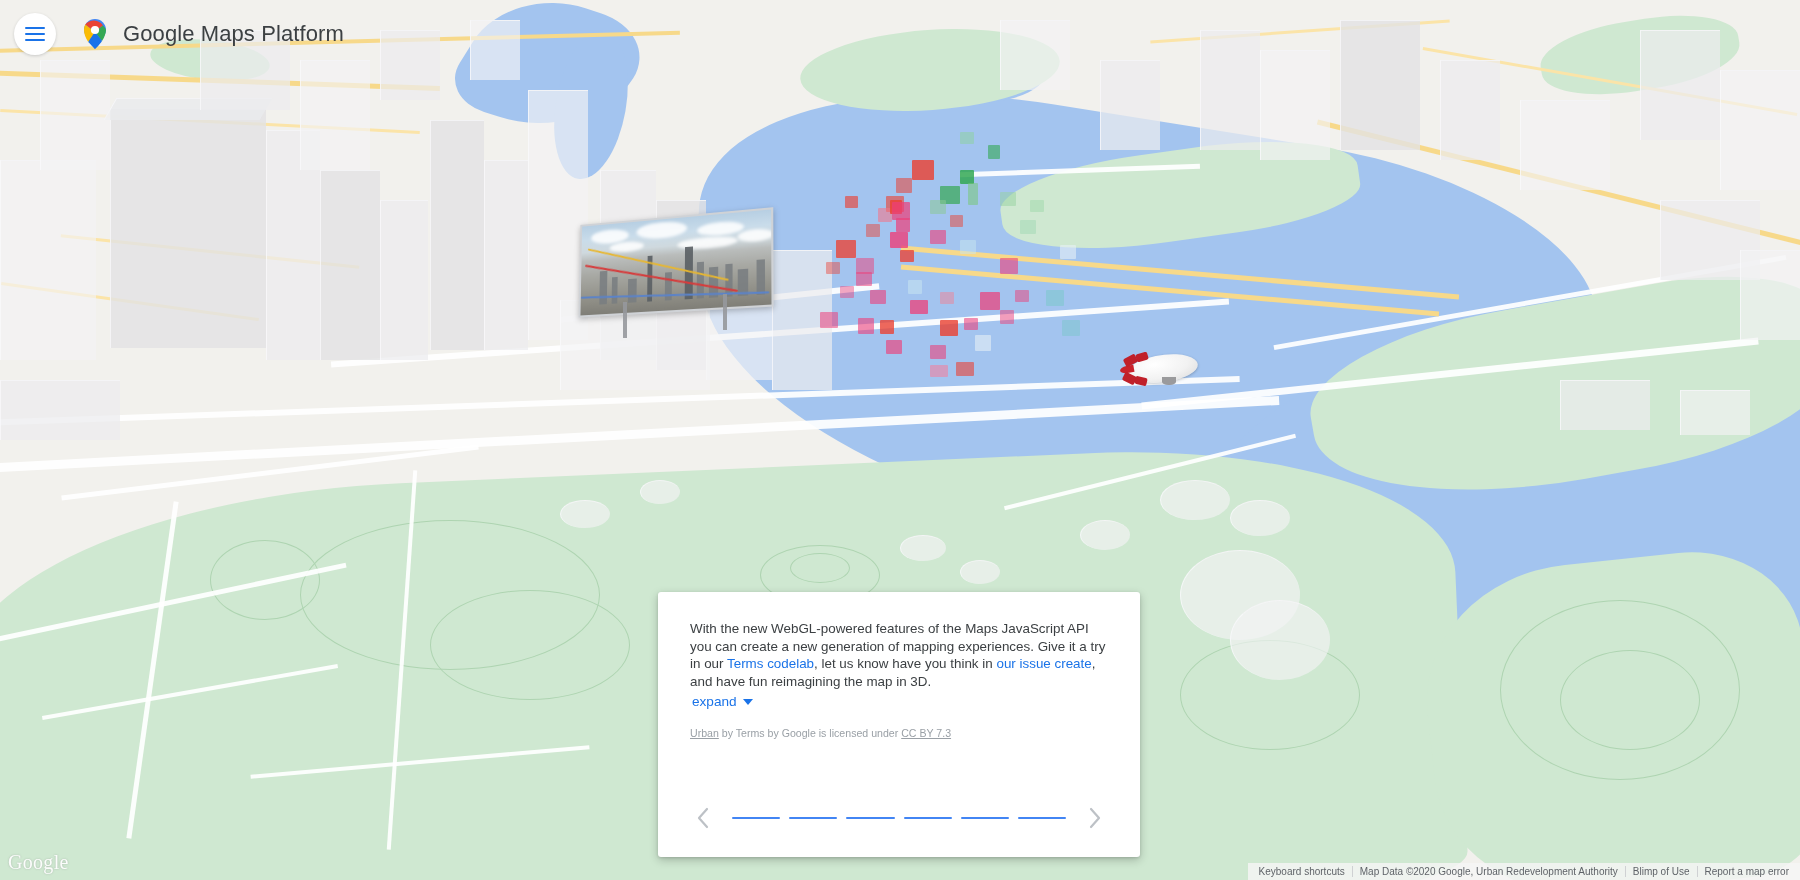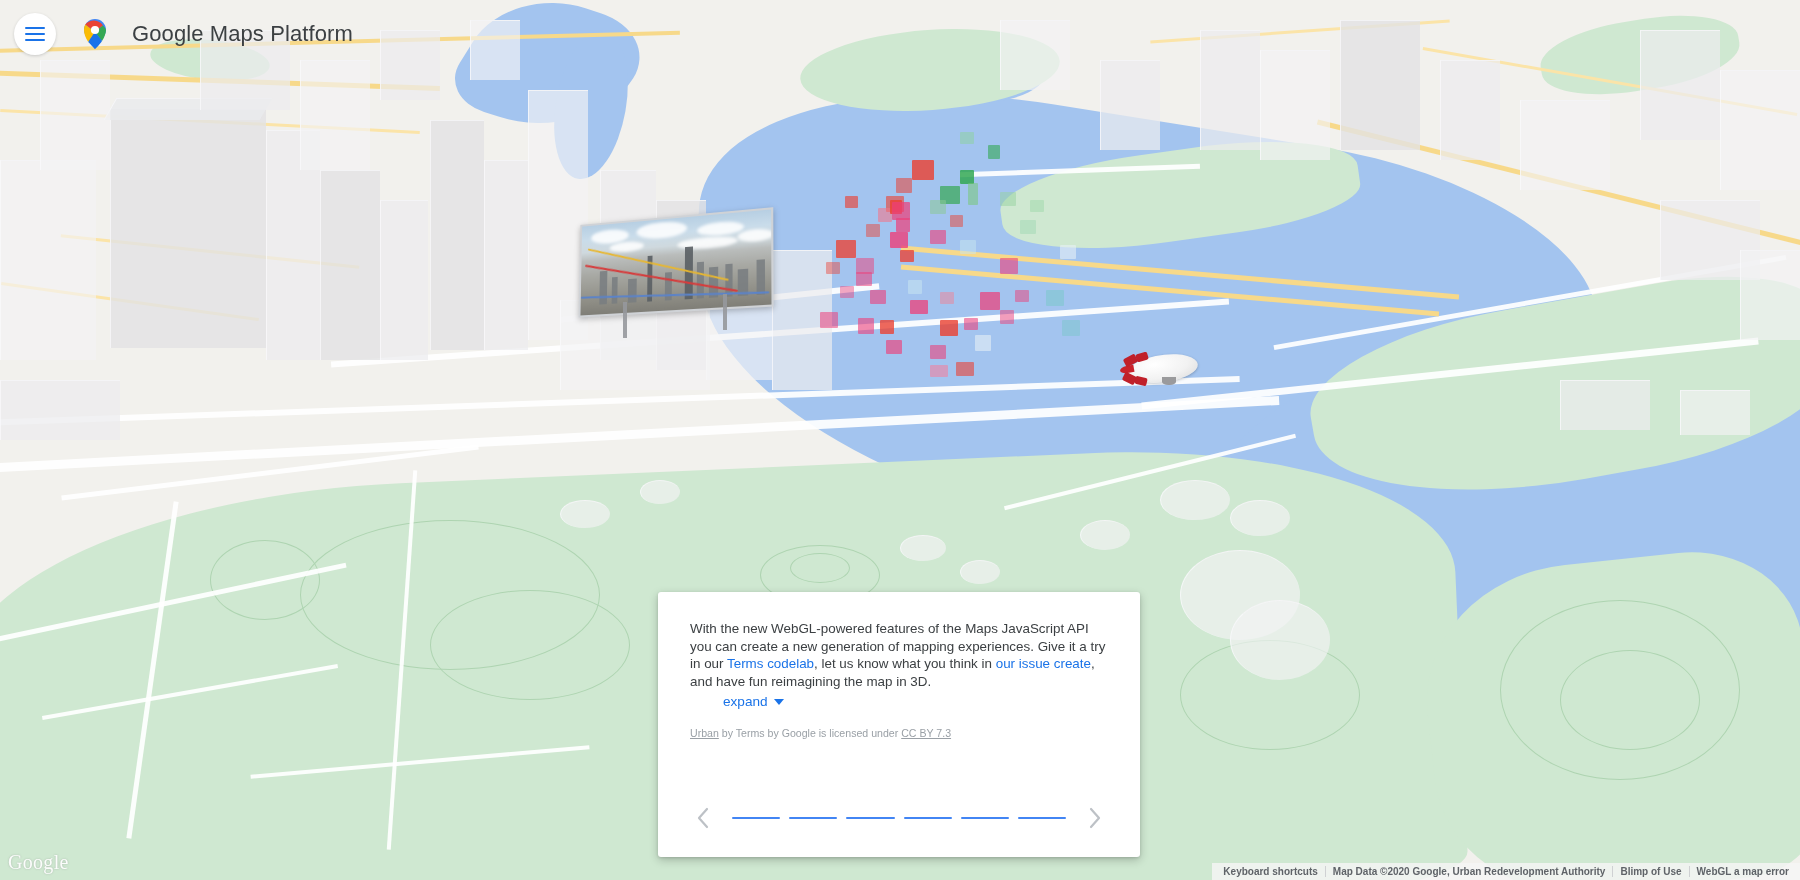--- a/index.html
+++ b/index.html
@@ -284,21 +284,21 @@
     display: block;
     height: 2.4px;
     background: #1a73e8;
     border-radius: 2px;
     margin: 3.4px 0;
   }
   .brand {
     display: flex;
     align-items: center;
     margin-left: 26px;
-    gap: 24px;
+    gap: 15px;
   }
   .brand-title {
     font-size: 22px;
     color: #3c4043;
     letter-spacing: .1px;
     font-weight: 400;
     white-space: nowrap;
   }
 
   
@@ -329,21 +329,20 @@
     margin: 0;
   }
   .card-body a, .link {
     color: #1a73e8;
     text-decoration: none;
     cursor: pointer;
   }
   .expand-row {
     margin-top: 2px;
     padding-left: 2px;
-    margin-left: 31px;
   }
   .expand-link {
     color: #1a73e8;
     font-size: 13.6px;
     cursor: pointer;
     display: inline-flex;
     align-items: center;
     gap: 6px;
   }
   .caret-down {
@@ -416,21 +415,20 @@
     background: rgba(245,245,245,.82);
     font-size: 10px;
     color: #5f6368;
     z-index: 30;
     padding: 0 4px;
   }
   .map-footer .fitem {
     padding: 0 7px;
     white-space: nowrap;
     cursor: pointer;
-    font-weight: bold;
   }
   .map-footer .fitem.static { cursor: default; }
   .map-footer .sep {
     width: 1px; height: 11px;
     background: #cfd1d3;
   }
 </style>
 </head>
 <body>
 
@@ -642,21 +640,21 @@
           <path d="M6.2 24 L13 14 L20 23 C17.6 26.7 13 31 13 31 C13 31 9 26.8 6.2 24 Z" fill="#1a73e8"></path>
           <circle cx="13" cy="12" r="4.1" fill="#ffffff"></circle>
         </svg>
       </span>
       <span class="brand-title">Google Maps Platform</span>
     </div>
   </div>
 
   <div class="info-card">
 
-    <p class="card-body"><span>With the new WebGL-powered features of the Maps JavaScript API you can create a new generation of mapping experiences. Give it a try in our </span><a class="link">Terms codelab</a><span>, let us know what you think in </span><a class="link">our issue create</a><span>, and have fun reimagining the map in 3D.</span></p>
+    <p class="card-body"><span>With the new WebGL-powered features of the Maps JavaScript API you can create a new generation of mapping experiences. Give it a try in our </span><a class="link">Terms codelab</a><span>, let us know have you think in </span><a class="link">our issue create</a><span>, and have fun reimagining the map in 3D.</span></p>
 
     <div class="expand-row">
       <span class="expand-link">
         <span>expand</span>
         <span class="caret-down"></span>
       </span>
     </div>
 
     <div class="attribution"><a>Urban</a><span> by Terms by Google is licensed under </span><a>CC BY 7.3</a></div>
 
@@ -684,16 +682,16 @@
 
   <div class="google-watermark">Google</div>
 
   <div class="map-footer">
     <span class="fitem">Keyboard shortcuts</span>
     <span class="sep"></span>
     <span class="fitem static">Map Data ©2020 Google, Urban Redevelopment Authority</span>
     <span class="sep"></span>
     <span class="fitem">Blimp of Use</span>
     <span class="sep"></span>
-    <span class="fitem">WebGL a map error</span>
+    <span class="fitem">Report a map error</span>
   </div>
 
 </div>
 
 </body></html>

